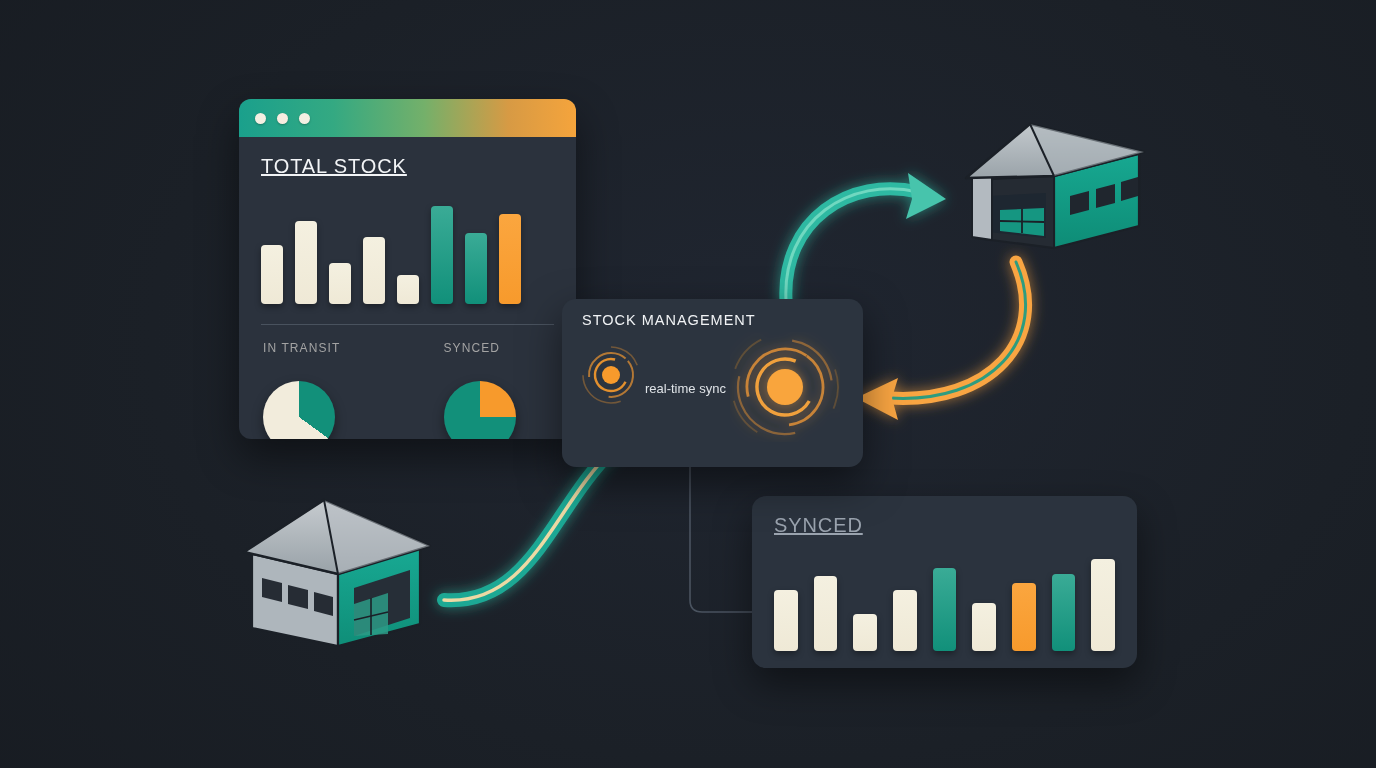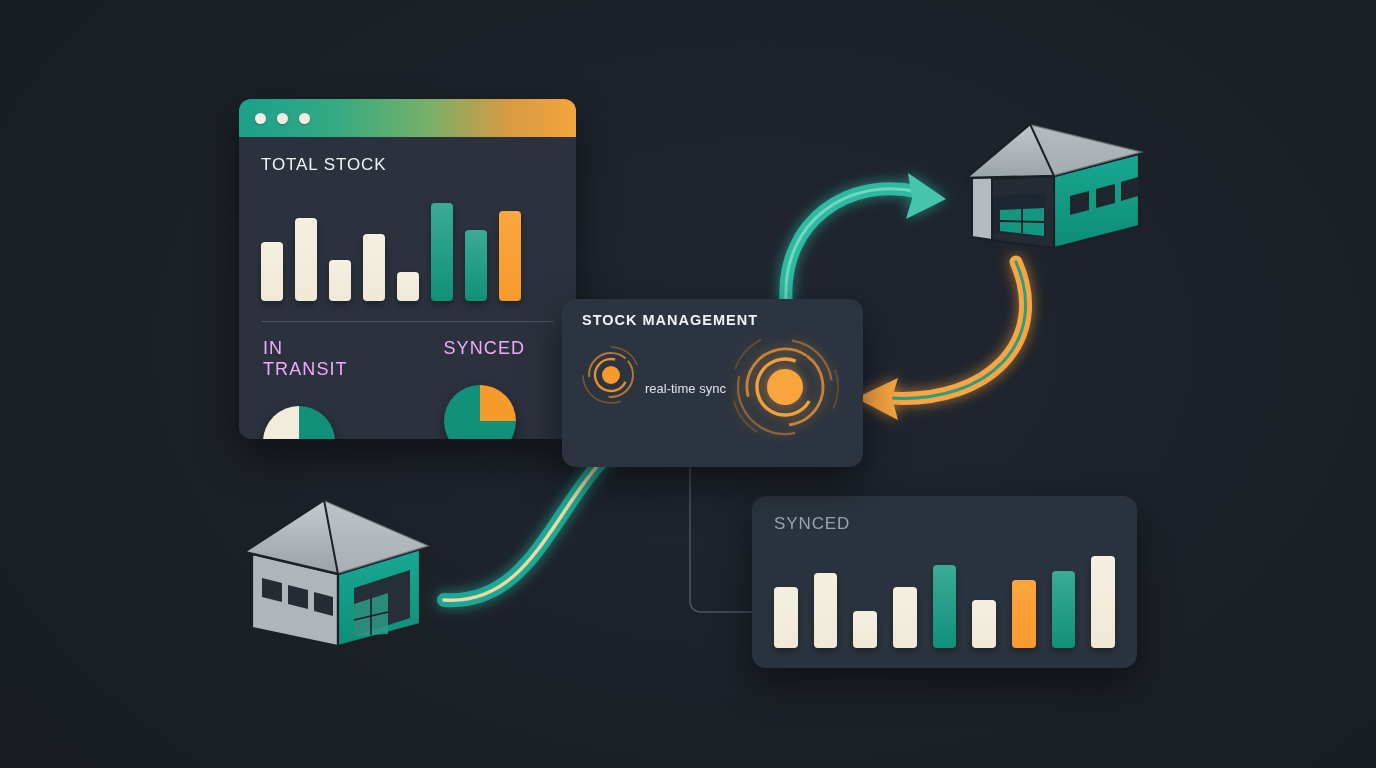--- a/index.html
+++ b/index.html
@@ -54,25 +54,26 @@
   .dot {
     width: 11px;
     height: 11px;
     border-radius: 50%;
     background: #f3efe2;
     box-shadow: 0 1px 2px rgba(0,0,0,0.25);
   }
   .dot.d2 { background: #f7ece0; }
   .win-body { padding: 18px 22px 0 22px; }
   .card-title {
-    font-size: 17px;
+    font-size: 20px;
     letter-spacing: 0.9px;
     color: #f2f4f6;
     font-weight: 500;
     margin: 0 0 6px 0;
+    text-decoration: underline;
   }
   .card-title.muted { color: #9aa3ae; font-weight: 400; }
 
   
   .bars {
     display: flex;
     align-items: flex-end;
     gap: 12px;
     height: 110px;
     margin-top: 16px;
@@ -91,23 +92,23 @@
     margin: 20px 0 0 0;
   }
 
   .pies {
     display: flex;
     gap: 70px;
     padding: 16px 0 0 2px;
   }
   .pie-col { width: 120px; }
   .pie-label {
-    font-size: 18px;
+    font-size: 12px;
     letter-spacing: 1.1px;
-    color: #f0abfc;
+    color: #a3a3a3;
     margin-bottom: 26px;
   }
   .pie {
     width: 72px;
     height: 72px;
     border-radius: 50%;
     box-shadow: 0 5px 12px rgba(0,0,0,0.38);
   }
 
   
@@ -122,21 +123,21 @@
     box-shadow: 0 16px 40px rgba(0,0,0,0.5);
     z-index: 6;
   }
   .hub-title {
     position: absolute;
     left: 20px;
     top: 13px;
     font-size: 14.5px;
     letter-spacing: 1px;
     color: #f1f3f5;
-    font-weight: 700;
+    font-weight: 400;
     text-align: center;
   }
   .sync-label {
     position: absolute;
     left: 83px;
     top: 82px;
     font-size: 13px;
     color: #dfe3e7;
   }
   .ring-icon { position: absolute; }

